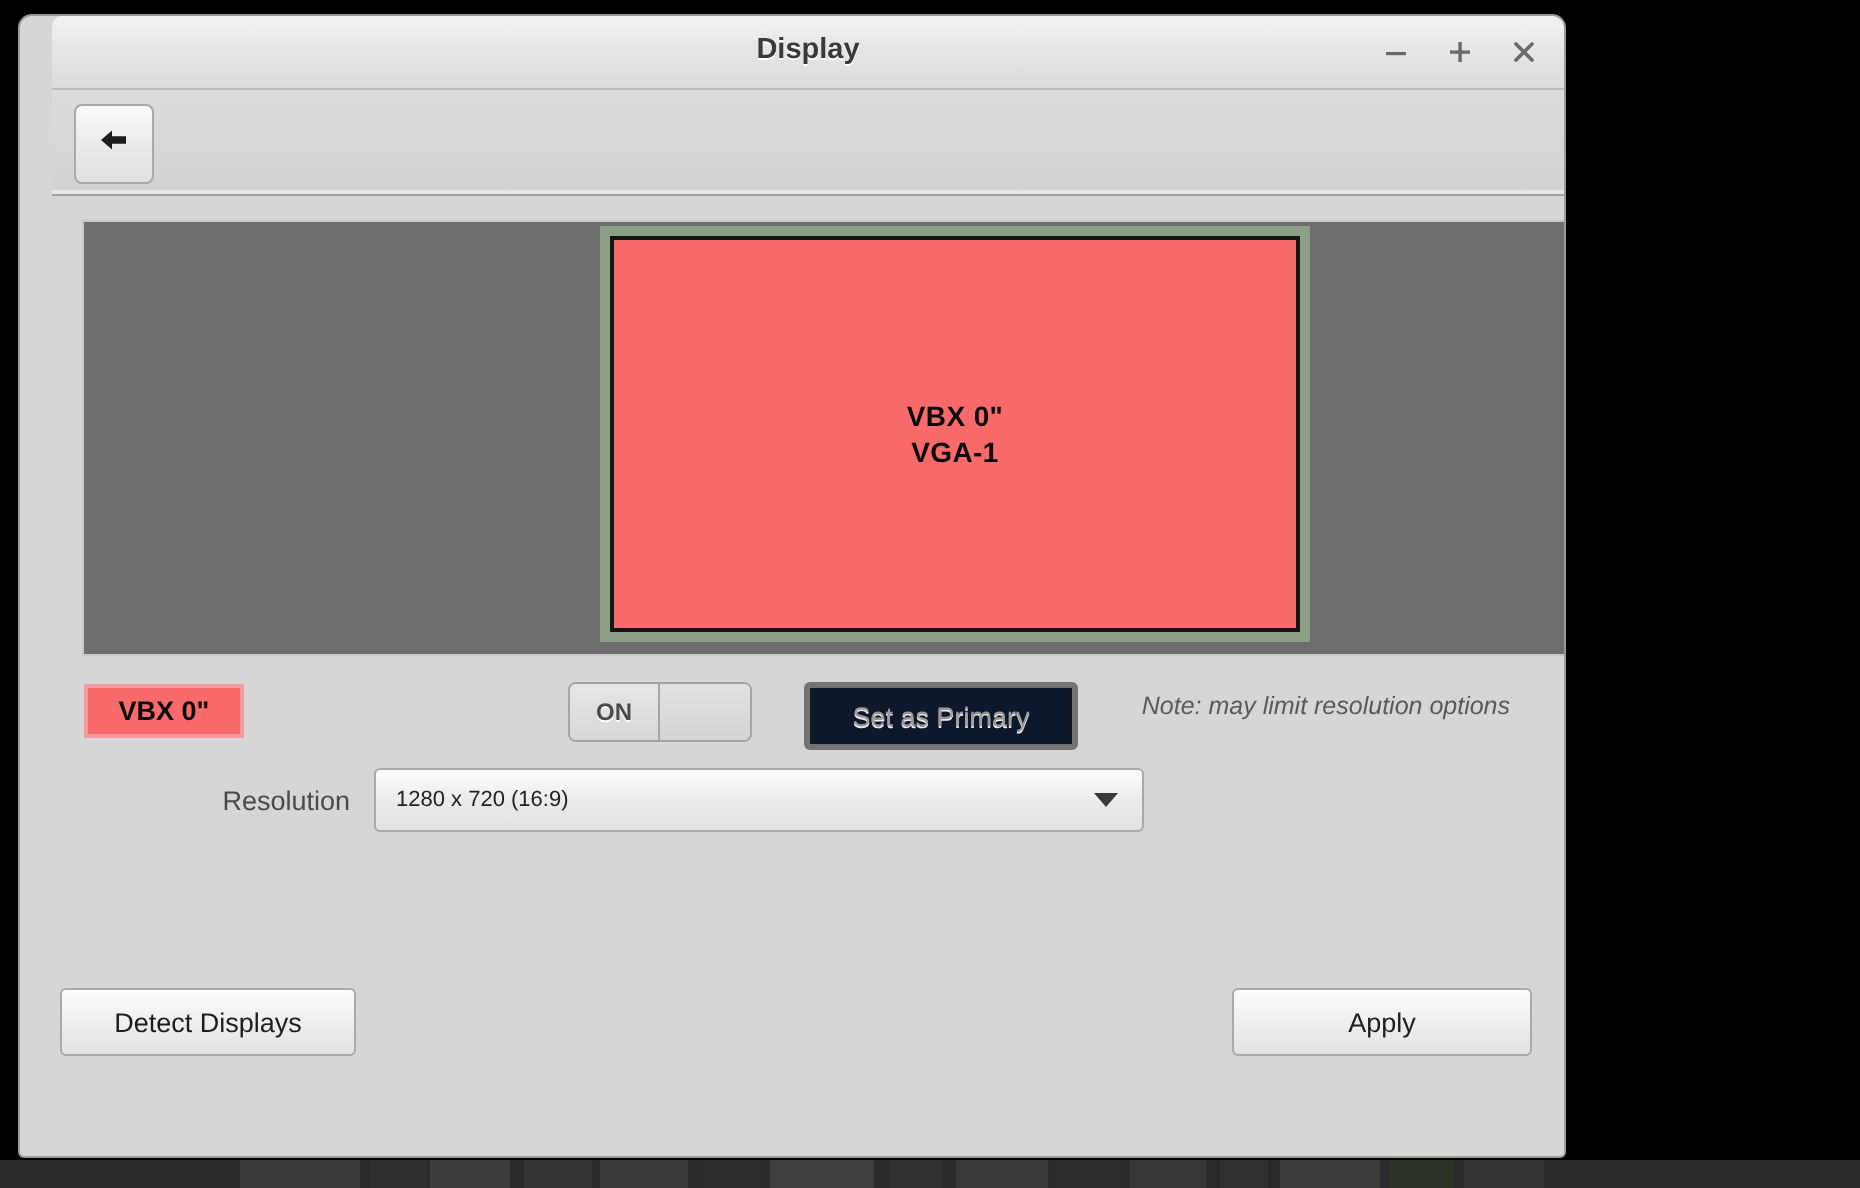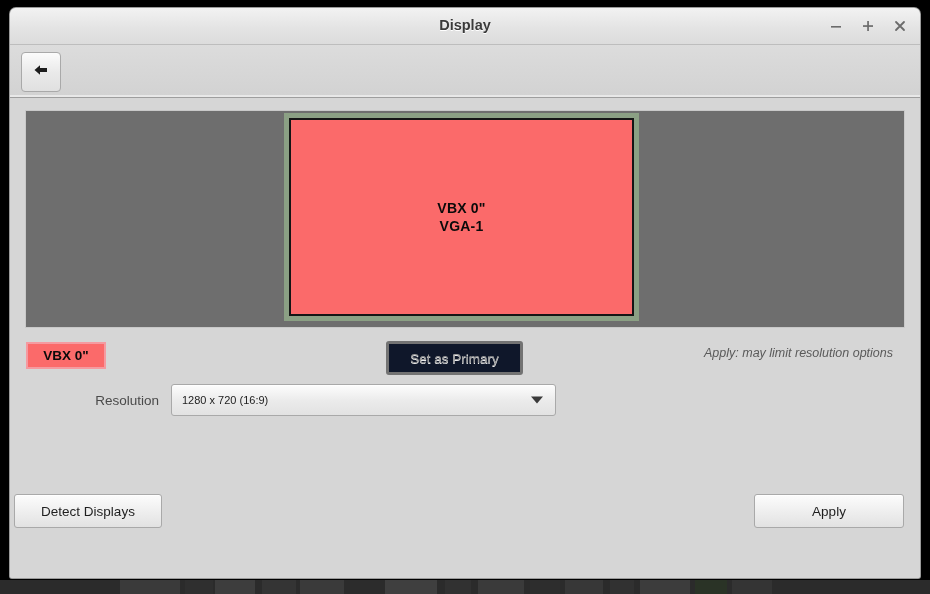--- a/index.html
+++ b/index.html
@@ -34,28 +34,29 @@
     position: absolute;
     top: 0;
     height: 14px;
   }
 
   
   #window {
     position: absolute;
     left: 10px;
     top: 8px;
-    width: 910px;
+    width: 756px;
     height: 570px;
     background: #d6d6d6;
     border-radius: 6px 6px 2px 2px;
     box-shadow: 0 0 0 1px #9a9a9a;
     overflow: hidden;
     display: flex;
     flex-direction: column;
+    padding-left: 16px;
   }
 
   
   #titlebar {
     position: relative;
     height: 36px;
     flex: 0 0 36px;
     background: linear-gradient(to bottom, #f2f2f2 0%, #e4e4e4 55%, #dcdcdc 100%);
     border-bottom: 1px solid #bdbdbd;
     border-radius: 5px 5px 0 0;
@@ -403,25 +404,29 @@
         <div id="monitor-screen">
           <div class="monitor-label">VBX 0"</div>
           <div class="monitor-label">VGA-1</div>
         </div>
       </div>
     </div>
 
     <div id="row-controls">
       <div id="display-chip">VBX 0"</div>
 
+      <div id="onoff-toggle">
+        <div id="toggle-on-seg">ON</div>
+        <div id="toggle-knob-seg"></div>
+      </div>
 
       <div id="set-primary-button">Set as Primary</div>
 
       <div id="mirror-wrap">
-        <div id="mirror-note">Apply: may limit resolution options</div>
+        <div id="mirror-note">Note: may limit resolution options</div>
       </div>
     </div>
 
     <div class="form-row" id="row-resolution">
       <div class="form-label">Resolution</div>
       <div class="combo">
         <div class="combo-value">1280 x 720 (16:9)</div>
         <div class="combo-arrow"></div>
       </div>
     </div>

